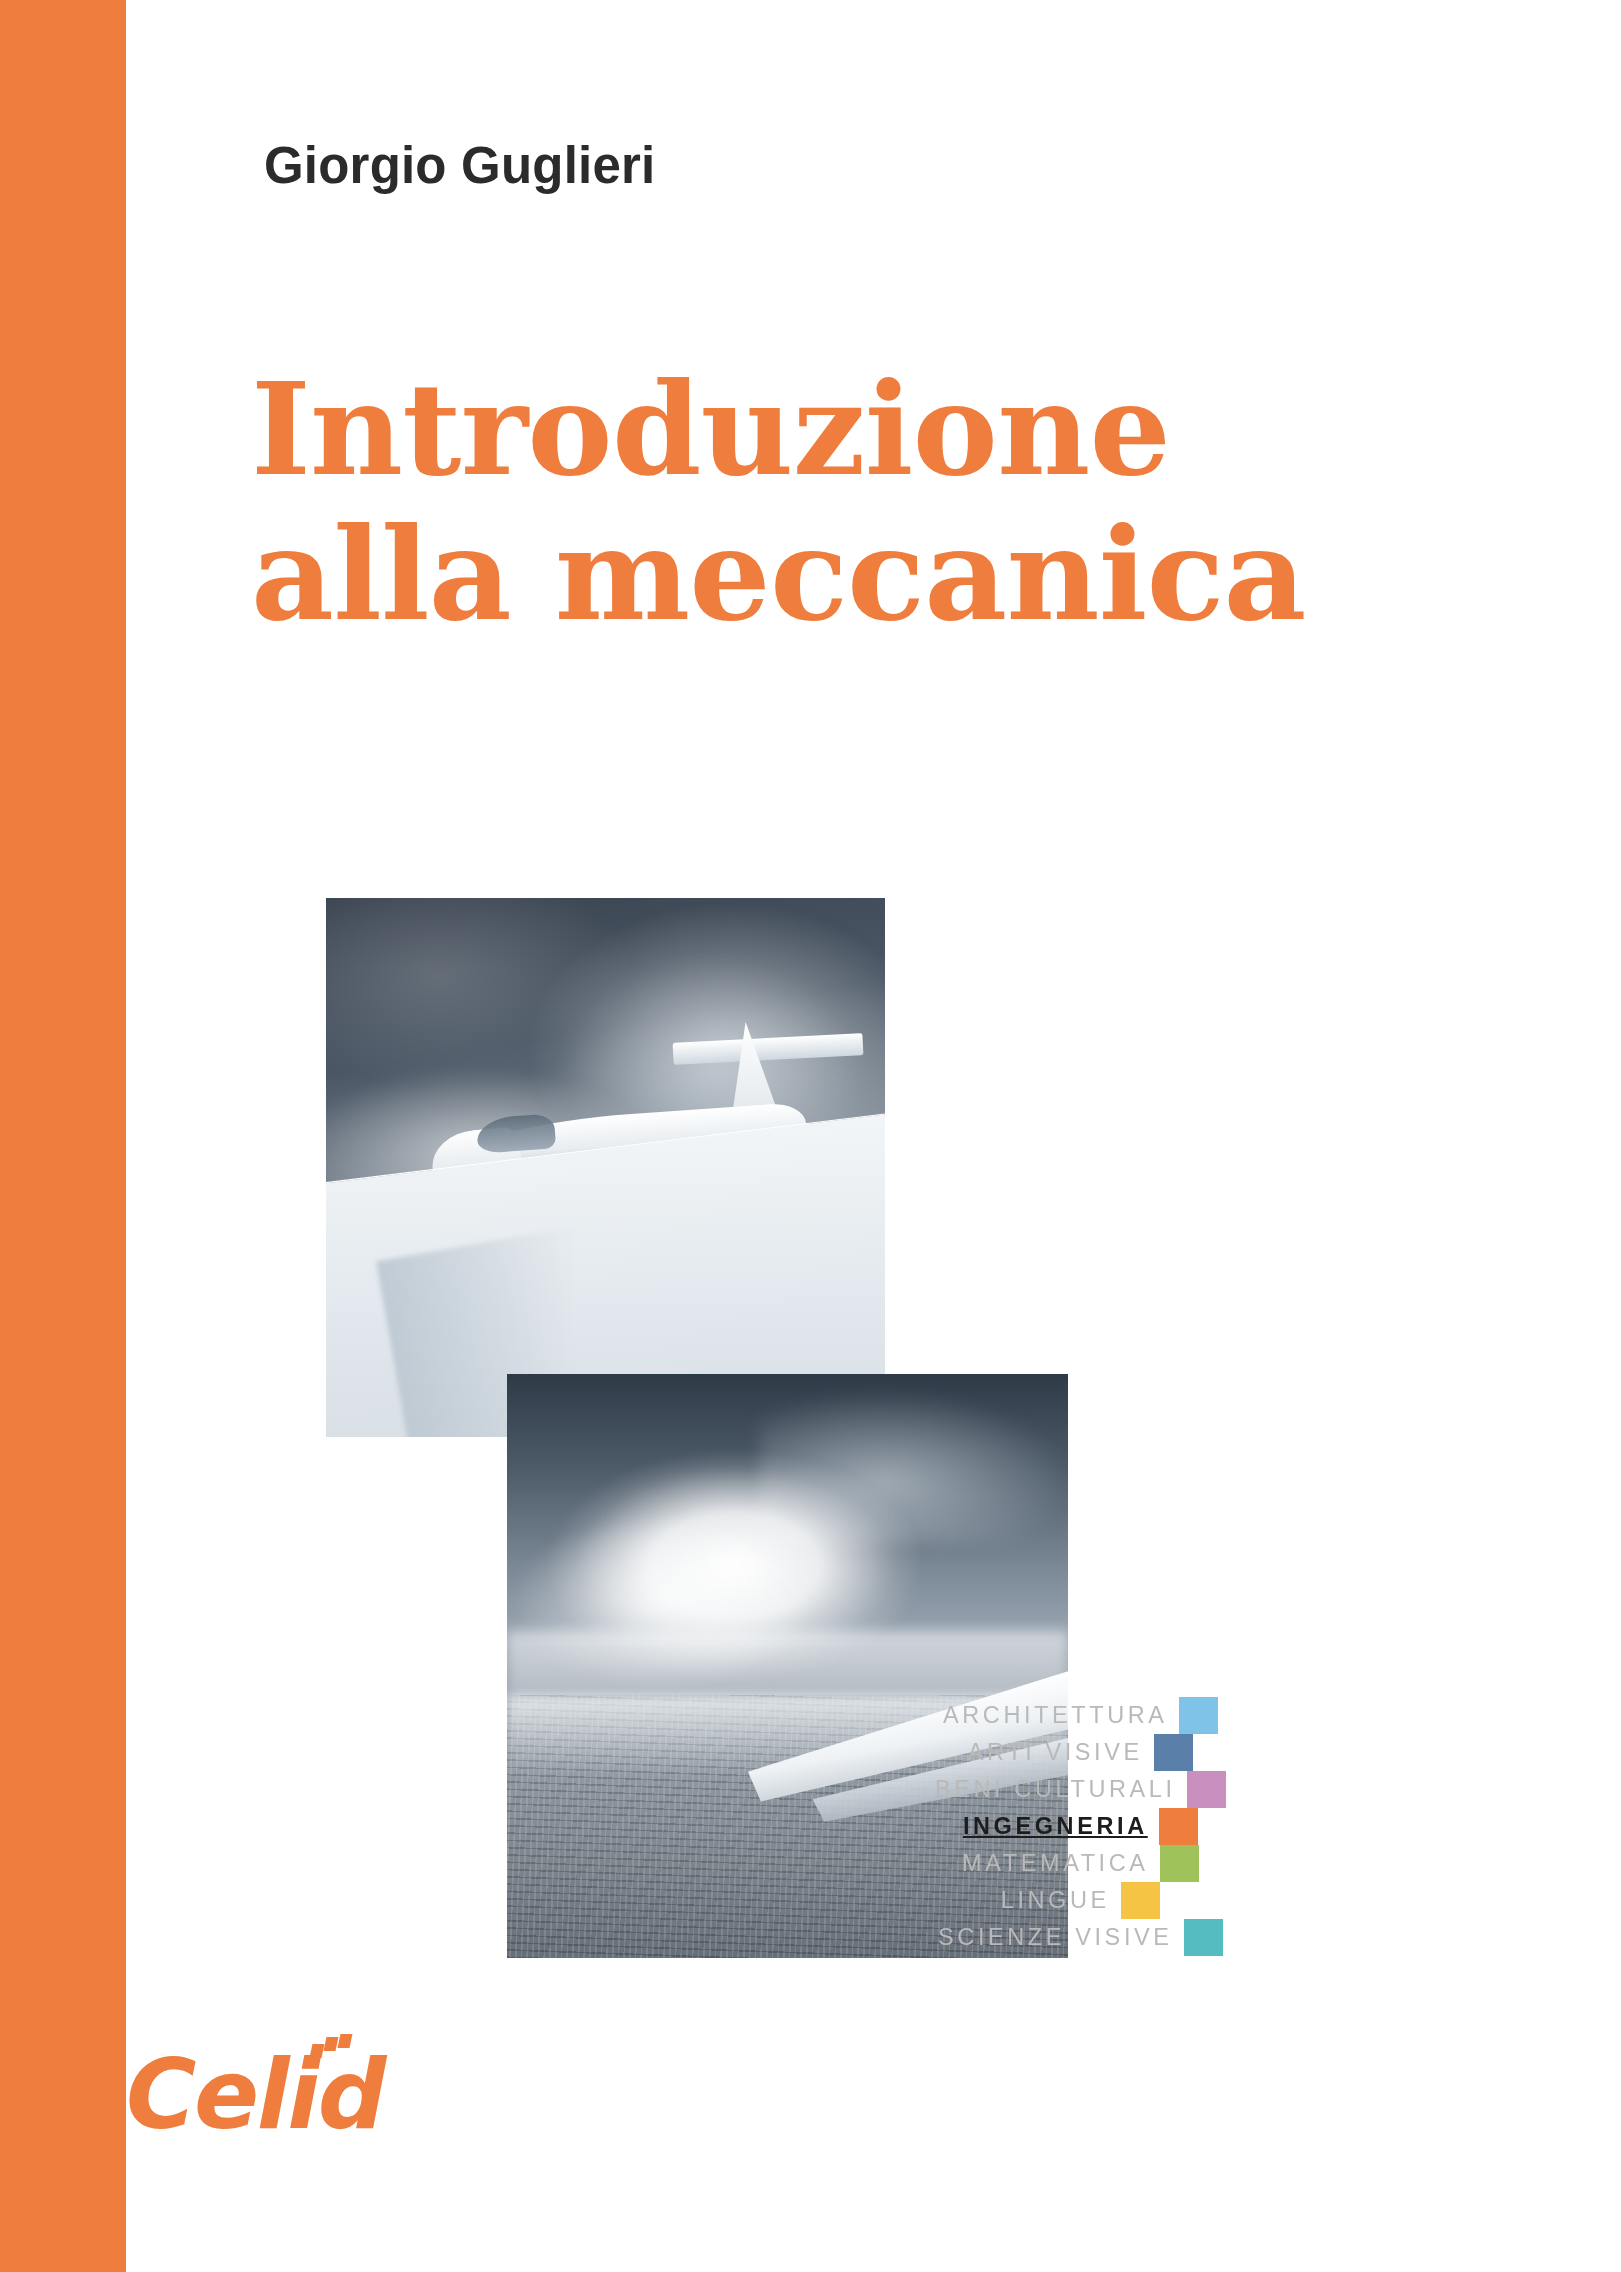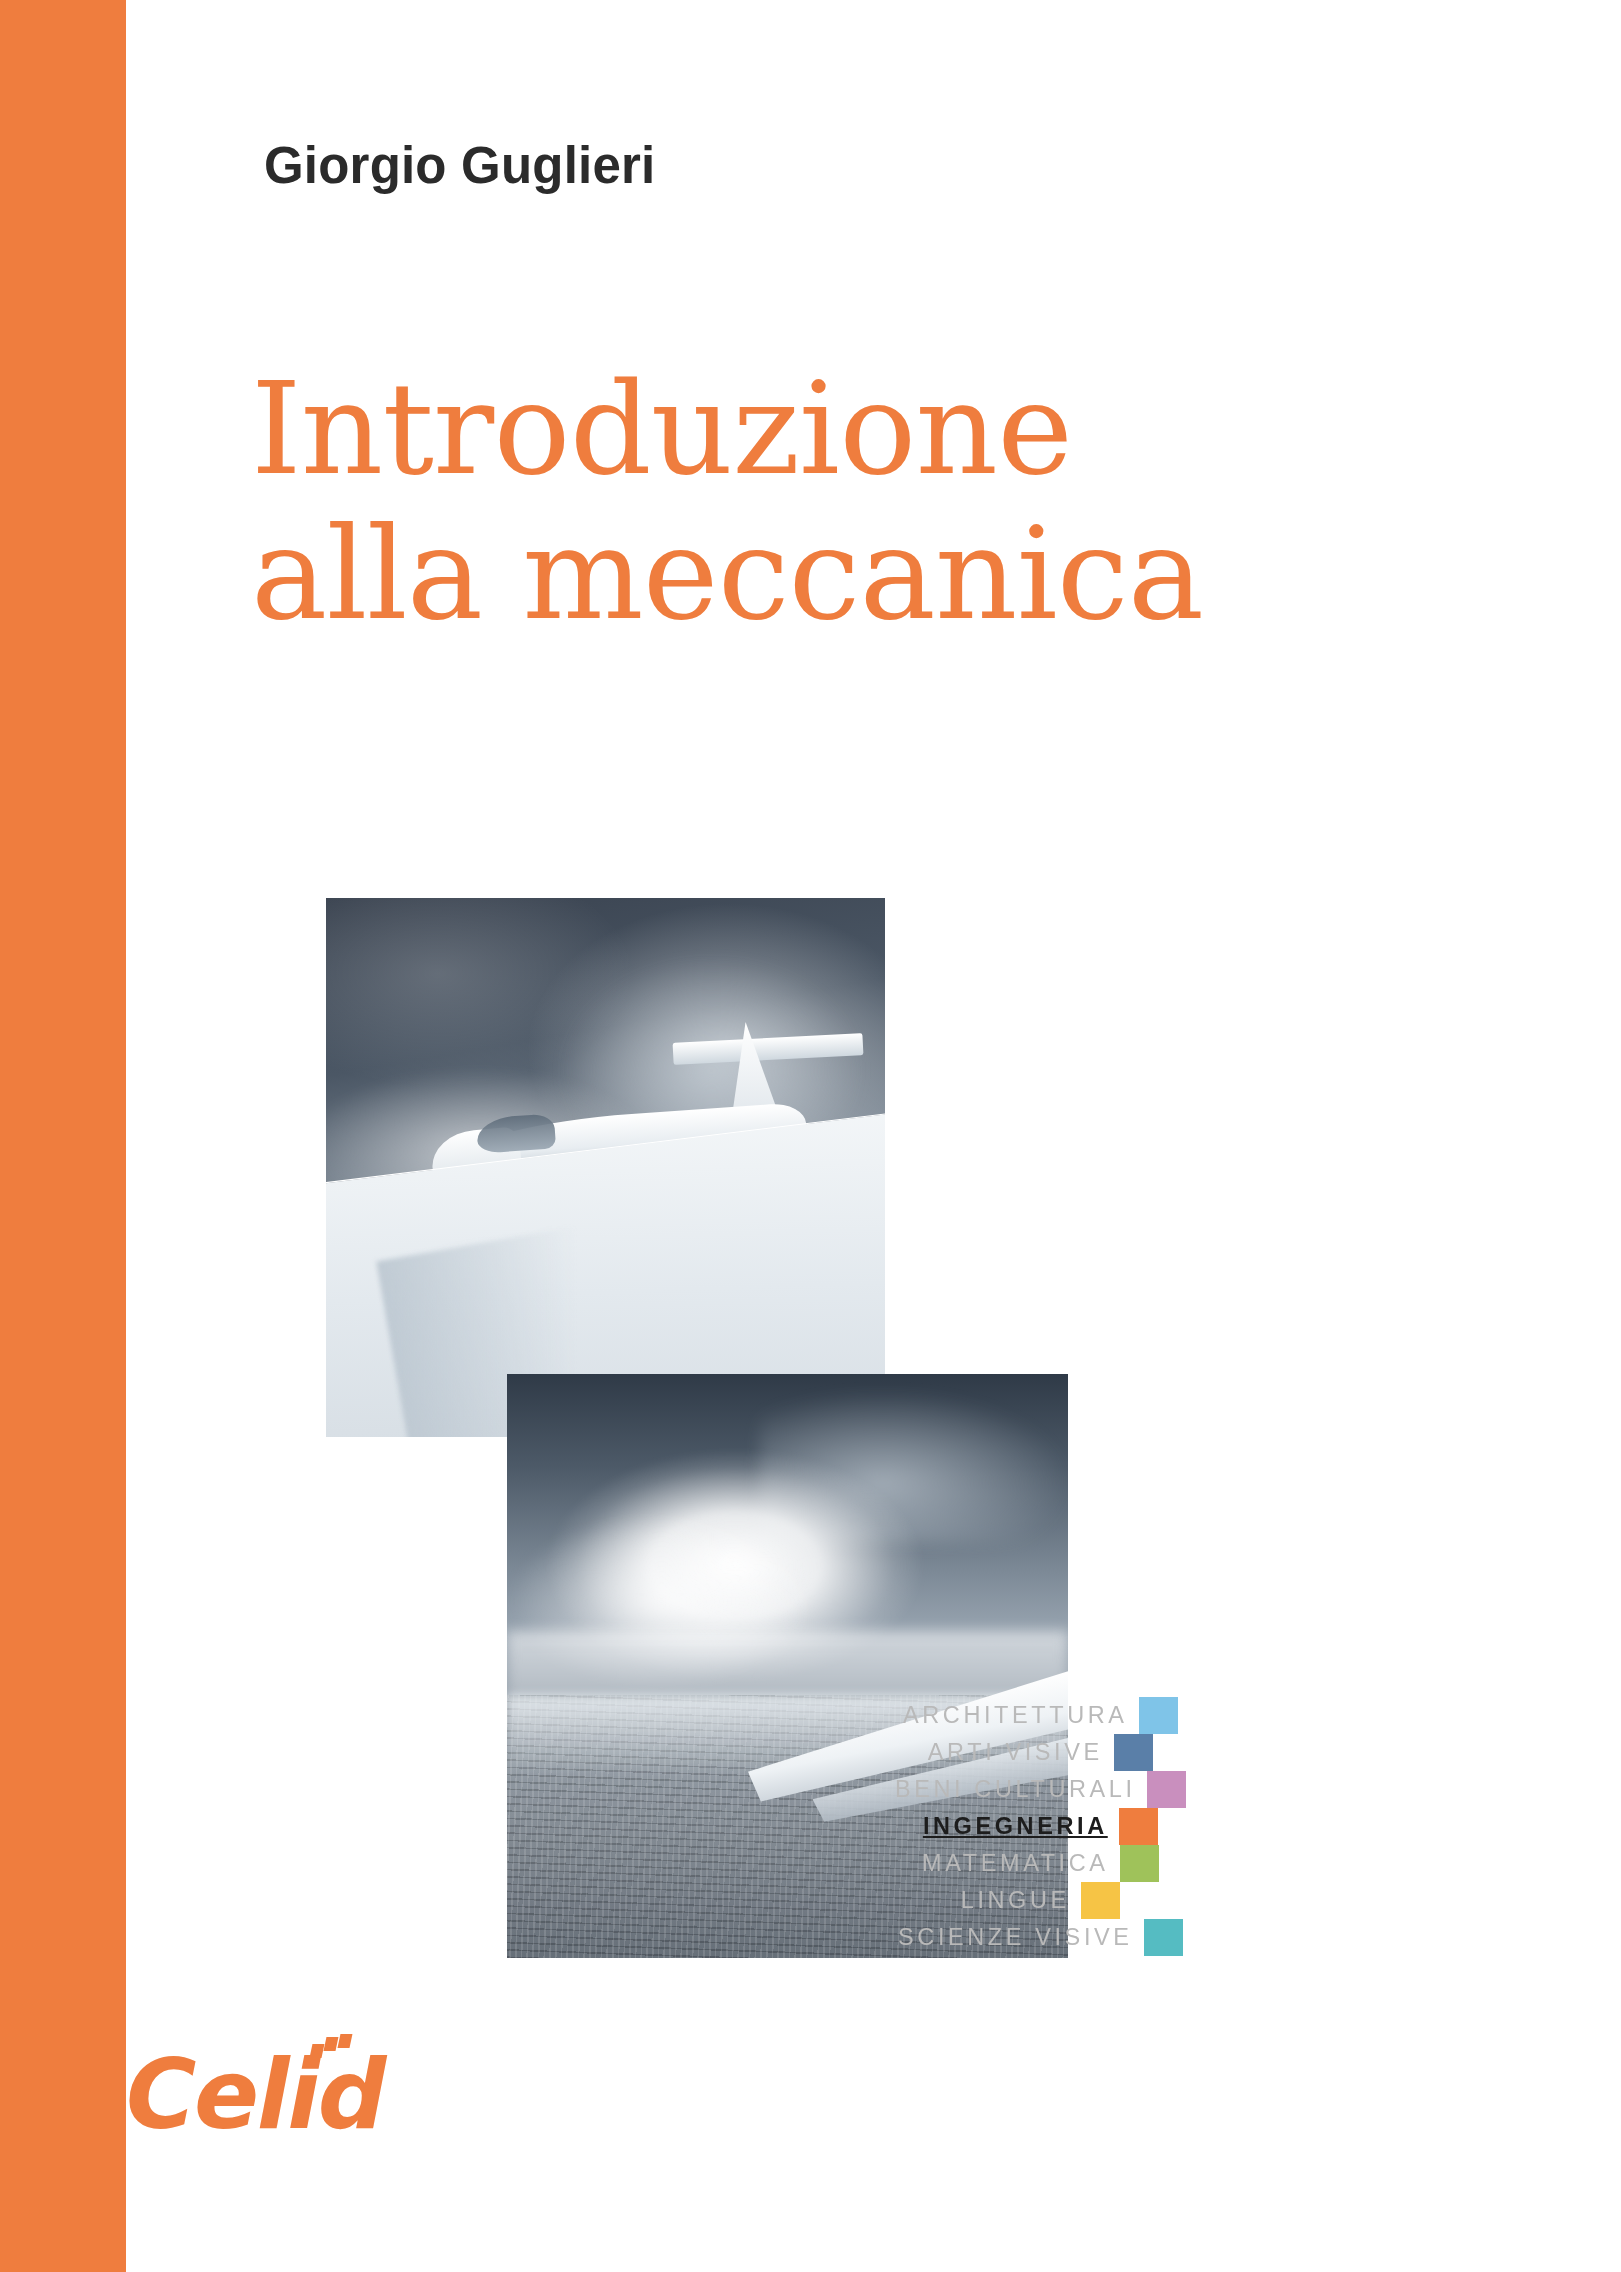--- a/index.html
+++ b/index.html
@@ -9,20 +9,21 @@
   }
   body {
     font-family: "Liberation Sans", sans-serif;
   }
   .cover {
     position: relative;
     width: 1292px;
     height: 2273px;
     background: #ffffff;
     overflow: hidden;
+    padding-left: 40px;
   }
   .left-bar {
     position: absolute;
     left: 0;
     top: 0;
     width: 126px;
     height: 2273px;
     background: #ef7d3e;
   }
 
@@ -36,21 +37,21 @@
     letter-spacing: 0.2px;
   }
 
   .title {
     position: absolute;
     left: 251px;
     top: 357px;
     width: 1216px;
     color: #ef7d3e;
     font-family: "DejaVu Serif", serif;
-    font-weight: normal;
+    font-weight: bold;
     font-size: 128px;
     line-height: 1.13;
     letter-spacing: -0.8px;
   }
   .title-line { display: block; white-space: nowrap; }
 
   
   .photo1 {
     position: absolute;
     left: 326px;

